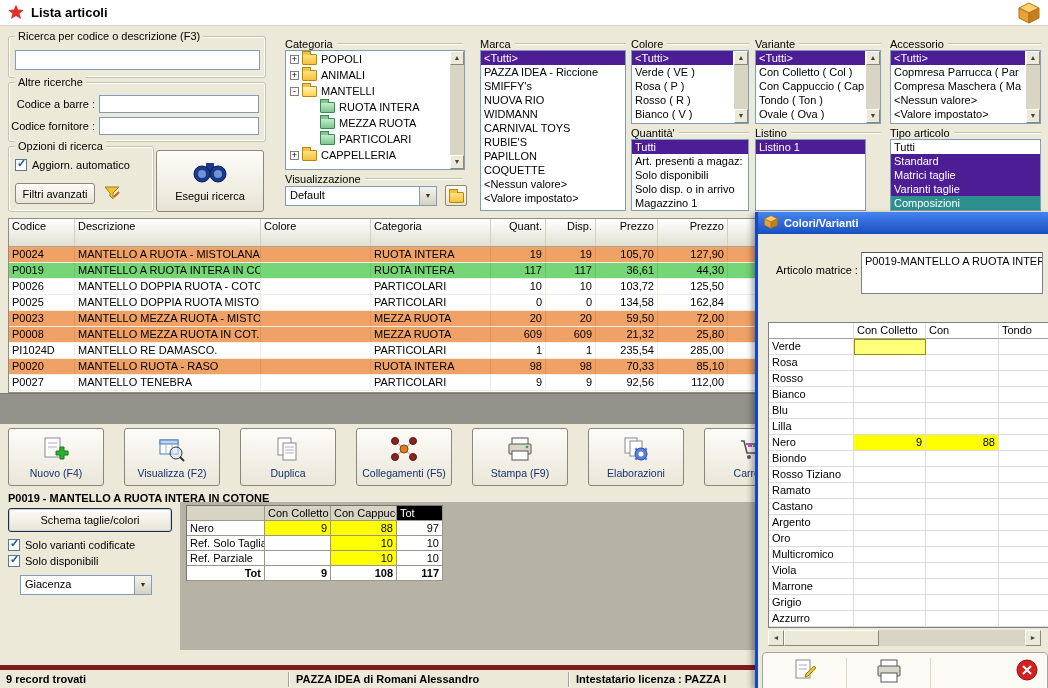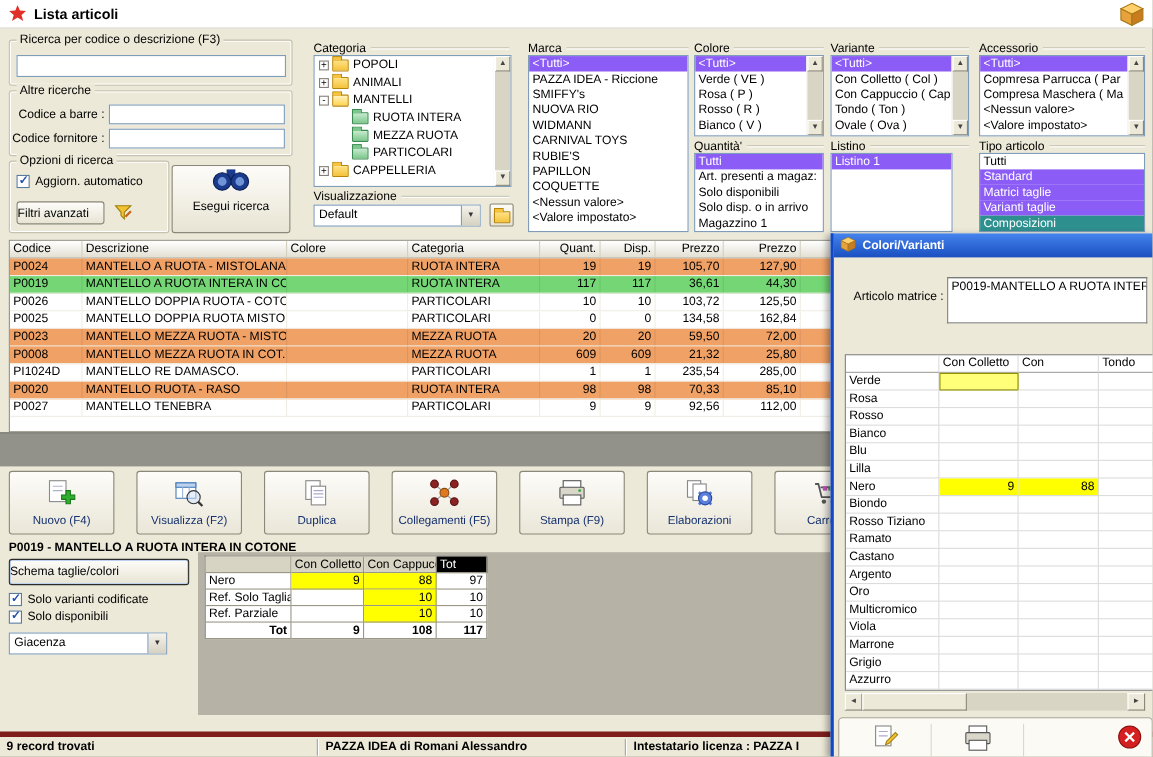--- a/index.html
+++ b/index.html
@@ -17,49 +17,49 @@
 .input{position:absolute;border:1px solid #7F9DB9;background:#fff;font:11px "Liberation Sans",sans-serif;padding:0 3px;height:20px}
 .flabel{position:absolute;white-space:nowrap;line-height:18px}
 .tr{text-align:right}
 
 .sec-label{display:flex;align-items:center;gap:4px;height:12px}
 .sec-label .line{flex:1;height:2px;border-top:1px solid #C4C0AE;border-bottom:1px solid #fff}
 .sec-label span{white-space:nowrap}
 
 .listbox{position:absolute;background:#fff;border:1px solid #7F9DB9;overflow:hidden}
 .lb-item{height:14px;line-height:14px;padding:0 3px;white-space:nowrap;overflow:hidden}
-.sel-blue{background:#8b5cf6;color:#fff}
+.sel-blue{background:#4c1d95;color:#fff}
 .sel-teal{background:#2E8F8F;color:#fff}
 .vscroll{position:absolute;right:0;top:0;bottom:0;width:15px;background:#D9D5C5;border-left:1px solid #fff;display:flex;flex-direction:column;justify-content:space-between;z-index:2}
 .sb-btn{height:14px;background:#ECE9D8;border:1px solid #fff;border-right-color:#8A887A;border-bottom-color:#8A887A;font-size:7px;text-align:center;line-height:12px;color:#444}
 
 .cbrow{position:absolute;display:flex;align-items:center;gap:5px;white-space:nowrap}
 .checkbox{width:12px;height:12px;background:#fff;border:1px solid #5A7A9A;position:relative;flex:none}
 .checkbox.checked::after{content:"✓";position:absolute;left:1px;top:-3px;font-size:11px;font-weight:bold;color:#2150B0}
 
-.btn{position:absolute;background:linear-gradient(180deg,#FDFCF9,#E8E4D4);border:1px solid #8A887A;border-radius:3px;text-align:center;font:11px "Liberation Sans",sans-serif;display:flex;align-items:center;justify-content:flex-start}
+.btn{position:absolute;background:linear-gradient(180deg,#FDFCF9,#E8E4D4);border:1px solid #8A887A;border-radius:3px;text-align:center;font:11px "Liberation Sans",sans-serif;display:flex;align-items:center;justify-content:center}
 .btn-default{border:1px solid #2B2B2B;box-shadow:inset 0 0 0 1px #BCD2EE}
 .exec-btn{flex-direction:column;gap:4px}
 
 .combo{position:absolute;background:#fff;border:1px solid #7F9DB9;display:flex}
 .combo-text{flex:1;padding:2px 4px;white-space:nowrap;overflow:hidden}
 .combo-btn{width:17px;background:linear-gradient(#F4F2EA,#D6D2C2);border-left:1px solid #7F9DB9;text-align:center;font-size:7px;line-height:17px;color:#333}
 .mini-btn{position:absolute;background:linear-gradient(180deg,#FDFCF9,#E8E4D4);border:1px solid #8A887A;border-radius:2px;display:flex;align-items:center;justify-content:center}
 
 .tree-row{display:flex;align-items:center;height:16px;white-space:nowrap}
 .tree-exp{width:9px;height:9px;border:1px solid #848078;background:#fff;font-size:9px;line-height:7px;text-align:center;margin-right:3px;flex:none}
 .tree-exp-sp{width:12px;flex:none}
 .ticon{width:15px;height:11px;border:1px solid #B8860B;background:linear-gradient(#FFE285,#F5C33C);border-radius:1px;margin-right:4px;position:relative;flex:none;display:inline-block}
 .ticon::before{content:"";position:absolute;left:-1px;top:-4px;width:7px;height:3px;background:#F5C33C;border:1px solid #B8860B;border-bottom:none;border-radius:1px 1px 0 0}
 .ticon.folder-open{background:linear-gradient(#FFF2C0,#FFD34F)}
 .ticon.subfolder{background:linear-gradient(#C8EAD0,#7CC88C);border-color:#3A8A50}
 .ticon.subfolder::before{background:#7CC88C;border-color:#3A8A50}
 
 .table-box{left:8px;top:218px;width:1034px;height:175px;background:#fff;border:1px solid #908E80}
-.thead{display:flex;height:16px;background:linear-gradient(180deg,#FFFFFF,#E2DFD2);border-bottom:1px solid #ACA899}
+.thead{display:flex;height:28px;background:linear-gradient(180deg,#FFFFFF,#E2DFD2);border-bottom:1px solid #ACA899}
 .hcell{padding:1px 3px;border-right:1px solid #D4D0C0;overflow:hidden;white-space:nowrap}
 .trow{display:flex;height:16px;border-bottom:1px solid #EFEDE4}
 .tcell{padding:1px 3px;border-right:1px solid #EFEDE4;overflow:hidden;white-space:nowrap;line-height:13px}
 .row-orange{background:#F0A165}.row-orange .tcell{border-color:rgba(0,0,0,.08)}
 .row-green{background:#74D674}.row-green .tcell{border-color:rgba(0,0,0,.08)}
 .c0{width:66px}.c1{width:186px}.c2{width:110px}.c3{width:120px}.c4{width:55px}.c5{width:50px}.c6{width:62px}.c7{width:70px}.cflex{flex:1;border-right:none}
 .num{text-align:right}
 .darkstrip{left:0;top:393px;width:1048px;height:31px;background:#93928A;border-top:1px solid #7A7972}
 
 .toolbar{left:8px;top:428px;display:flex;gap:20px}
@@ -528,21 +528,21 @@
       <span>Schema taglie/colori</span>
     </div>
   <div class="cbrow" style="left:8px;top:539px">
     <span class="checkbox checked"></span>
     <span>Solo varianti codificate</span>
   </div>
   <div class="cbrow" style="left:8px;top:555px">
     <span class="checkbox checked"></span>
     <span>Solo disponibili</span>
   </div>
-  <div class="combo" style="left:8px;top:575px;width:144px;height:20px">
+  <div class="combo" style="left:20px;top:575px;width:132px;height:20px">
     <span class="combo-text">Giacenza</span>
     <span class="combo-btn">▼</span>
   </div>
 
   <div class="abs pivot">
     <div class="prow">
       <div class="pcell pl phead"></div>
       <div class="pcell pc phead">Con Colletto</div>
       <div class="pcell pc phead">Con Cappucc</div>
       <div class="pcell pt ptot-h">Tot</div>

